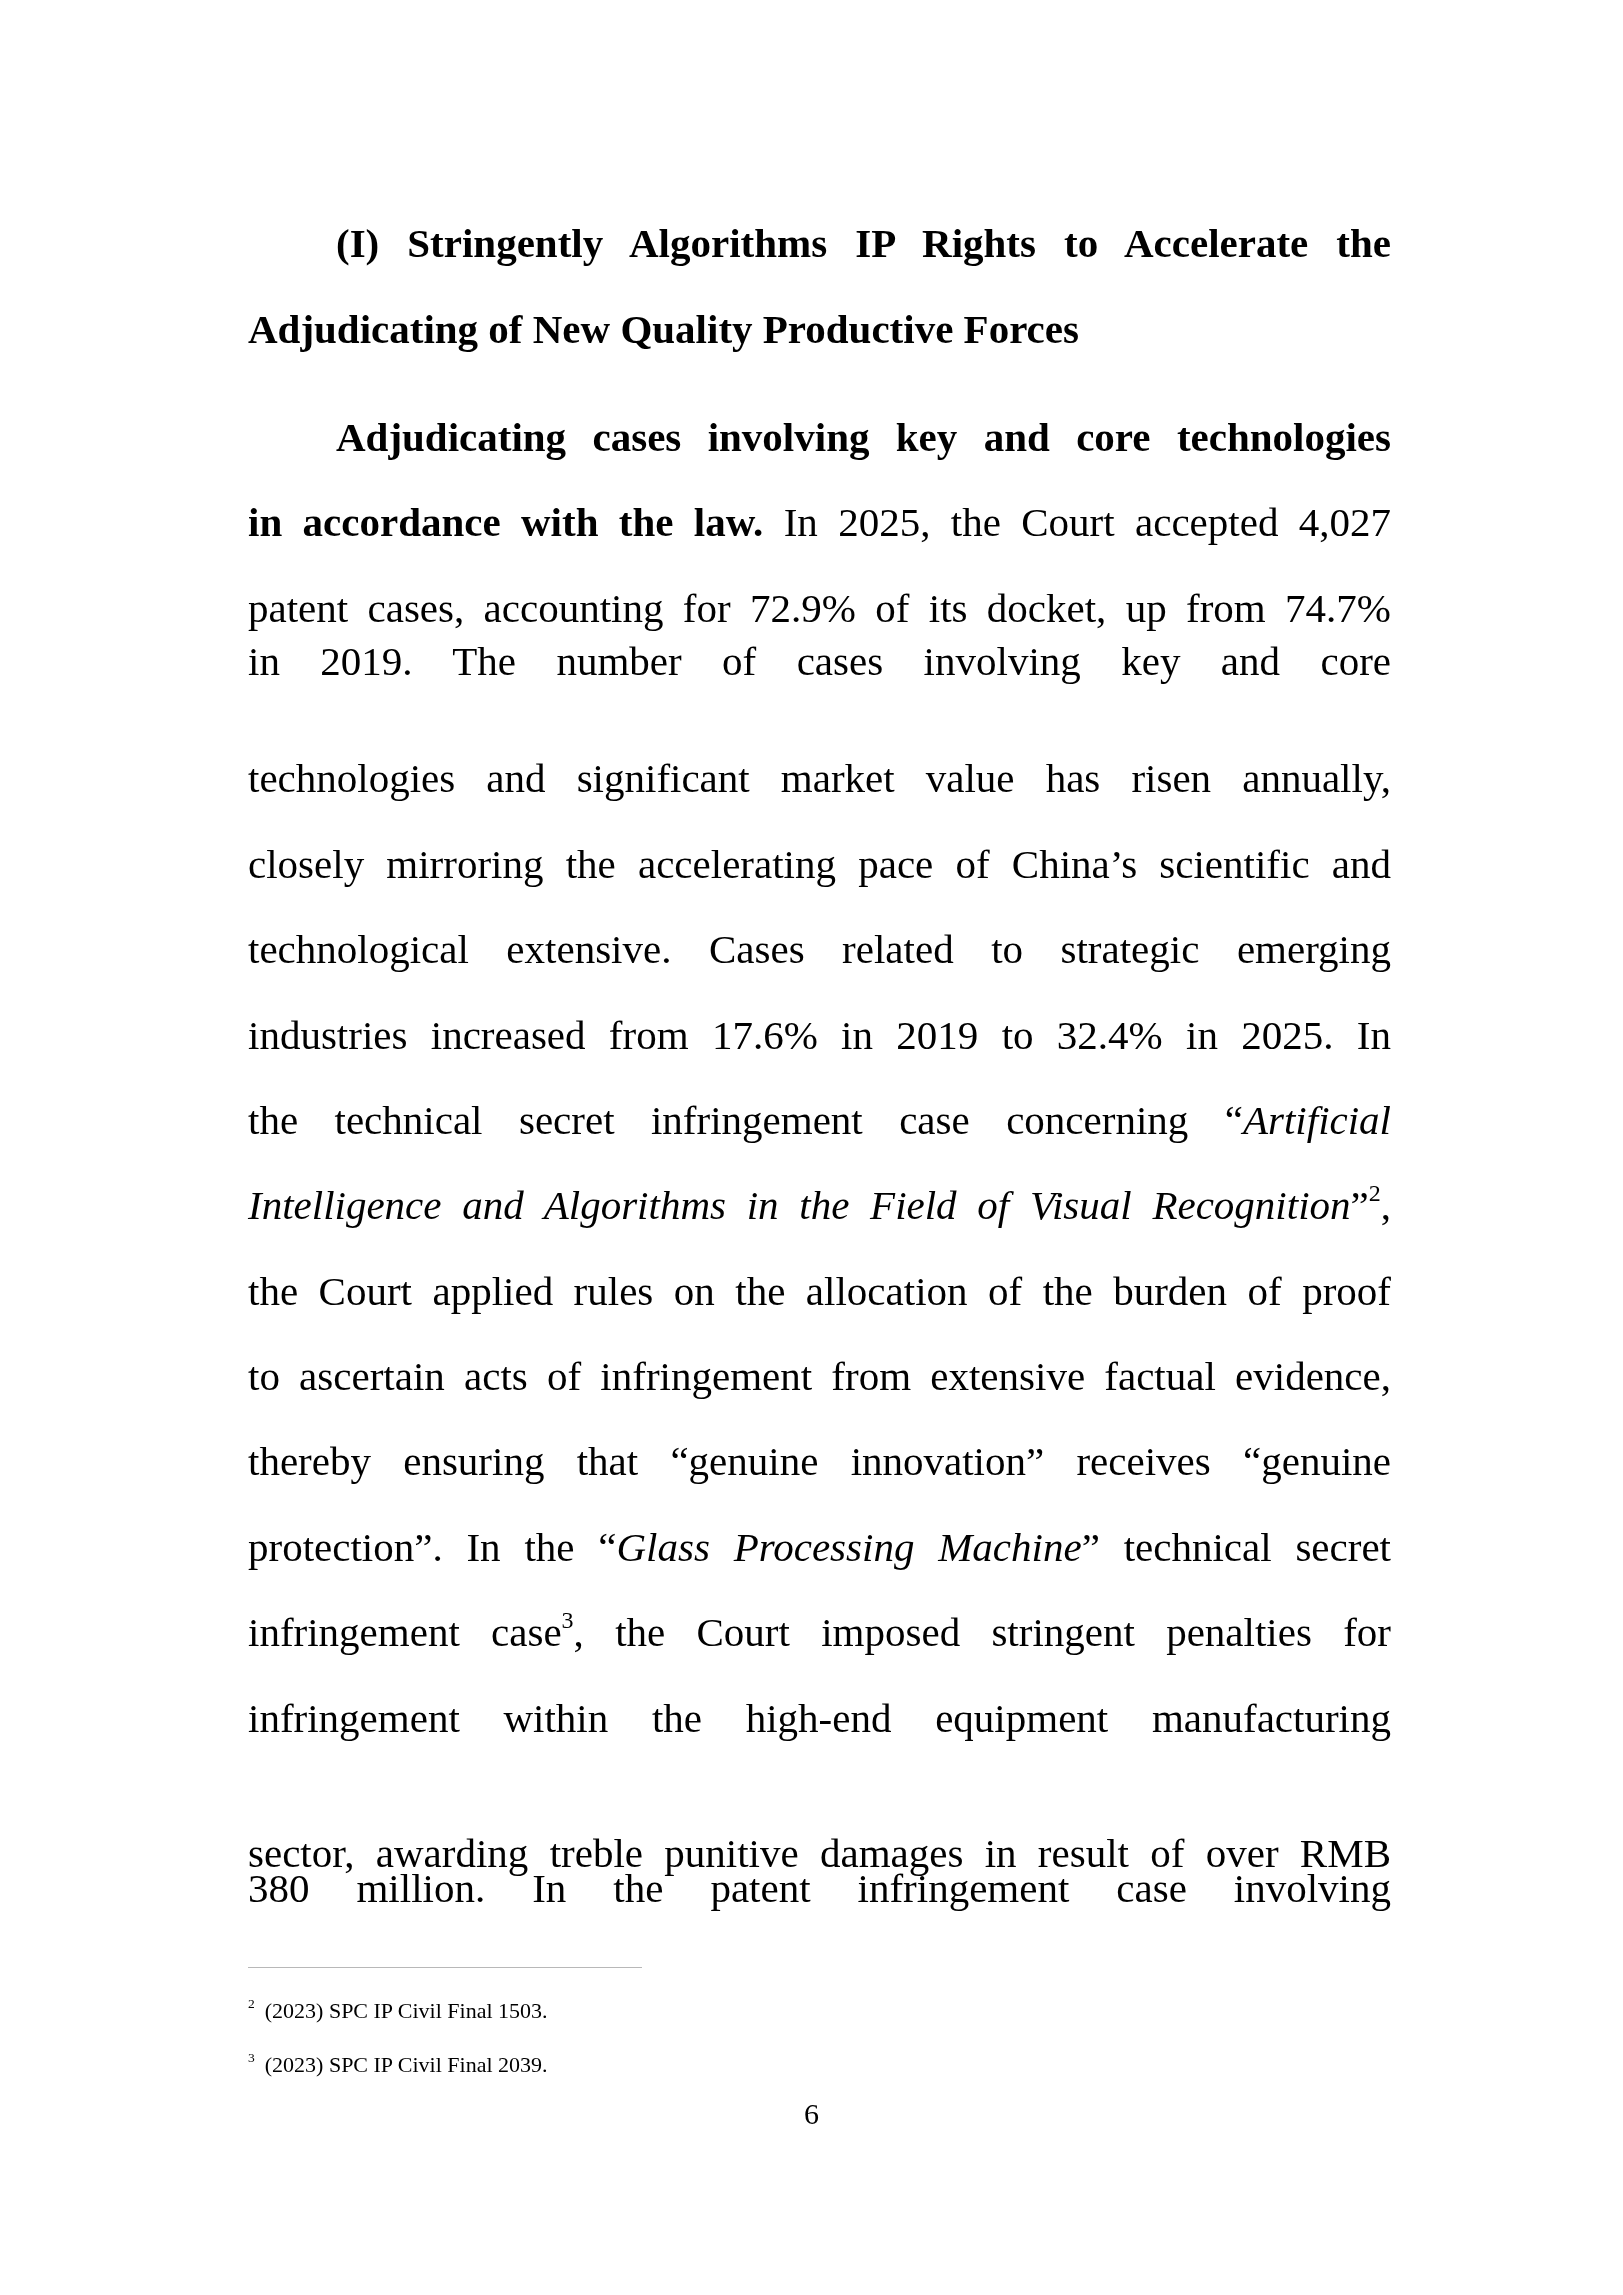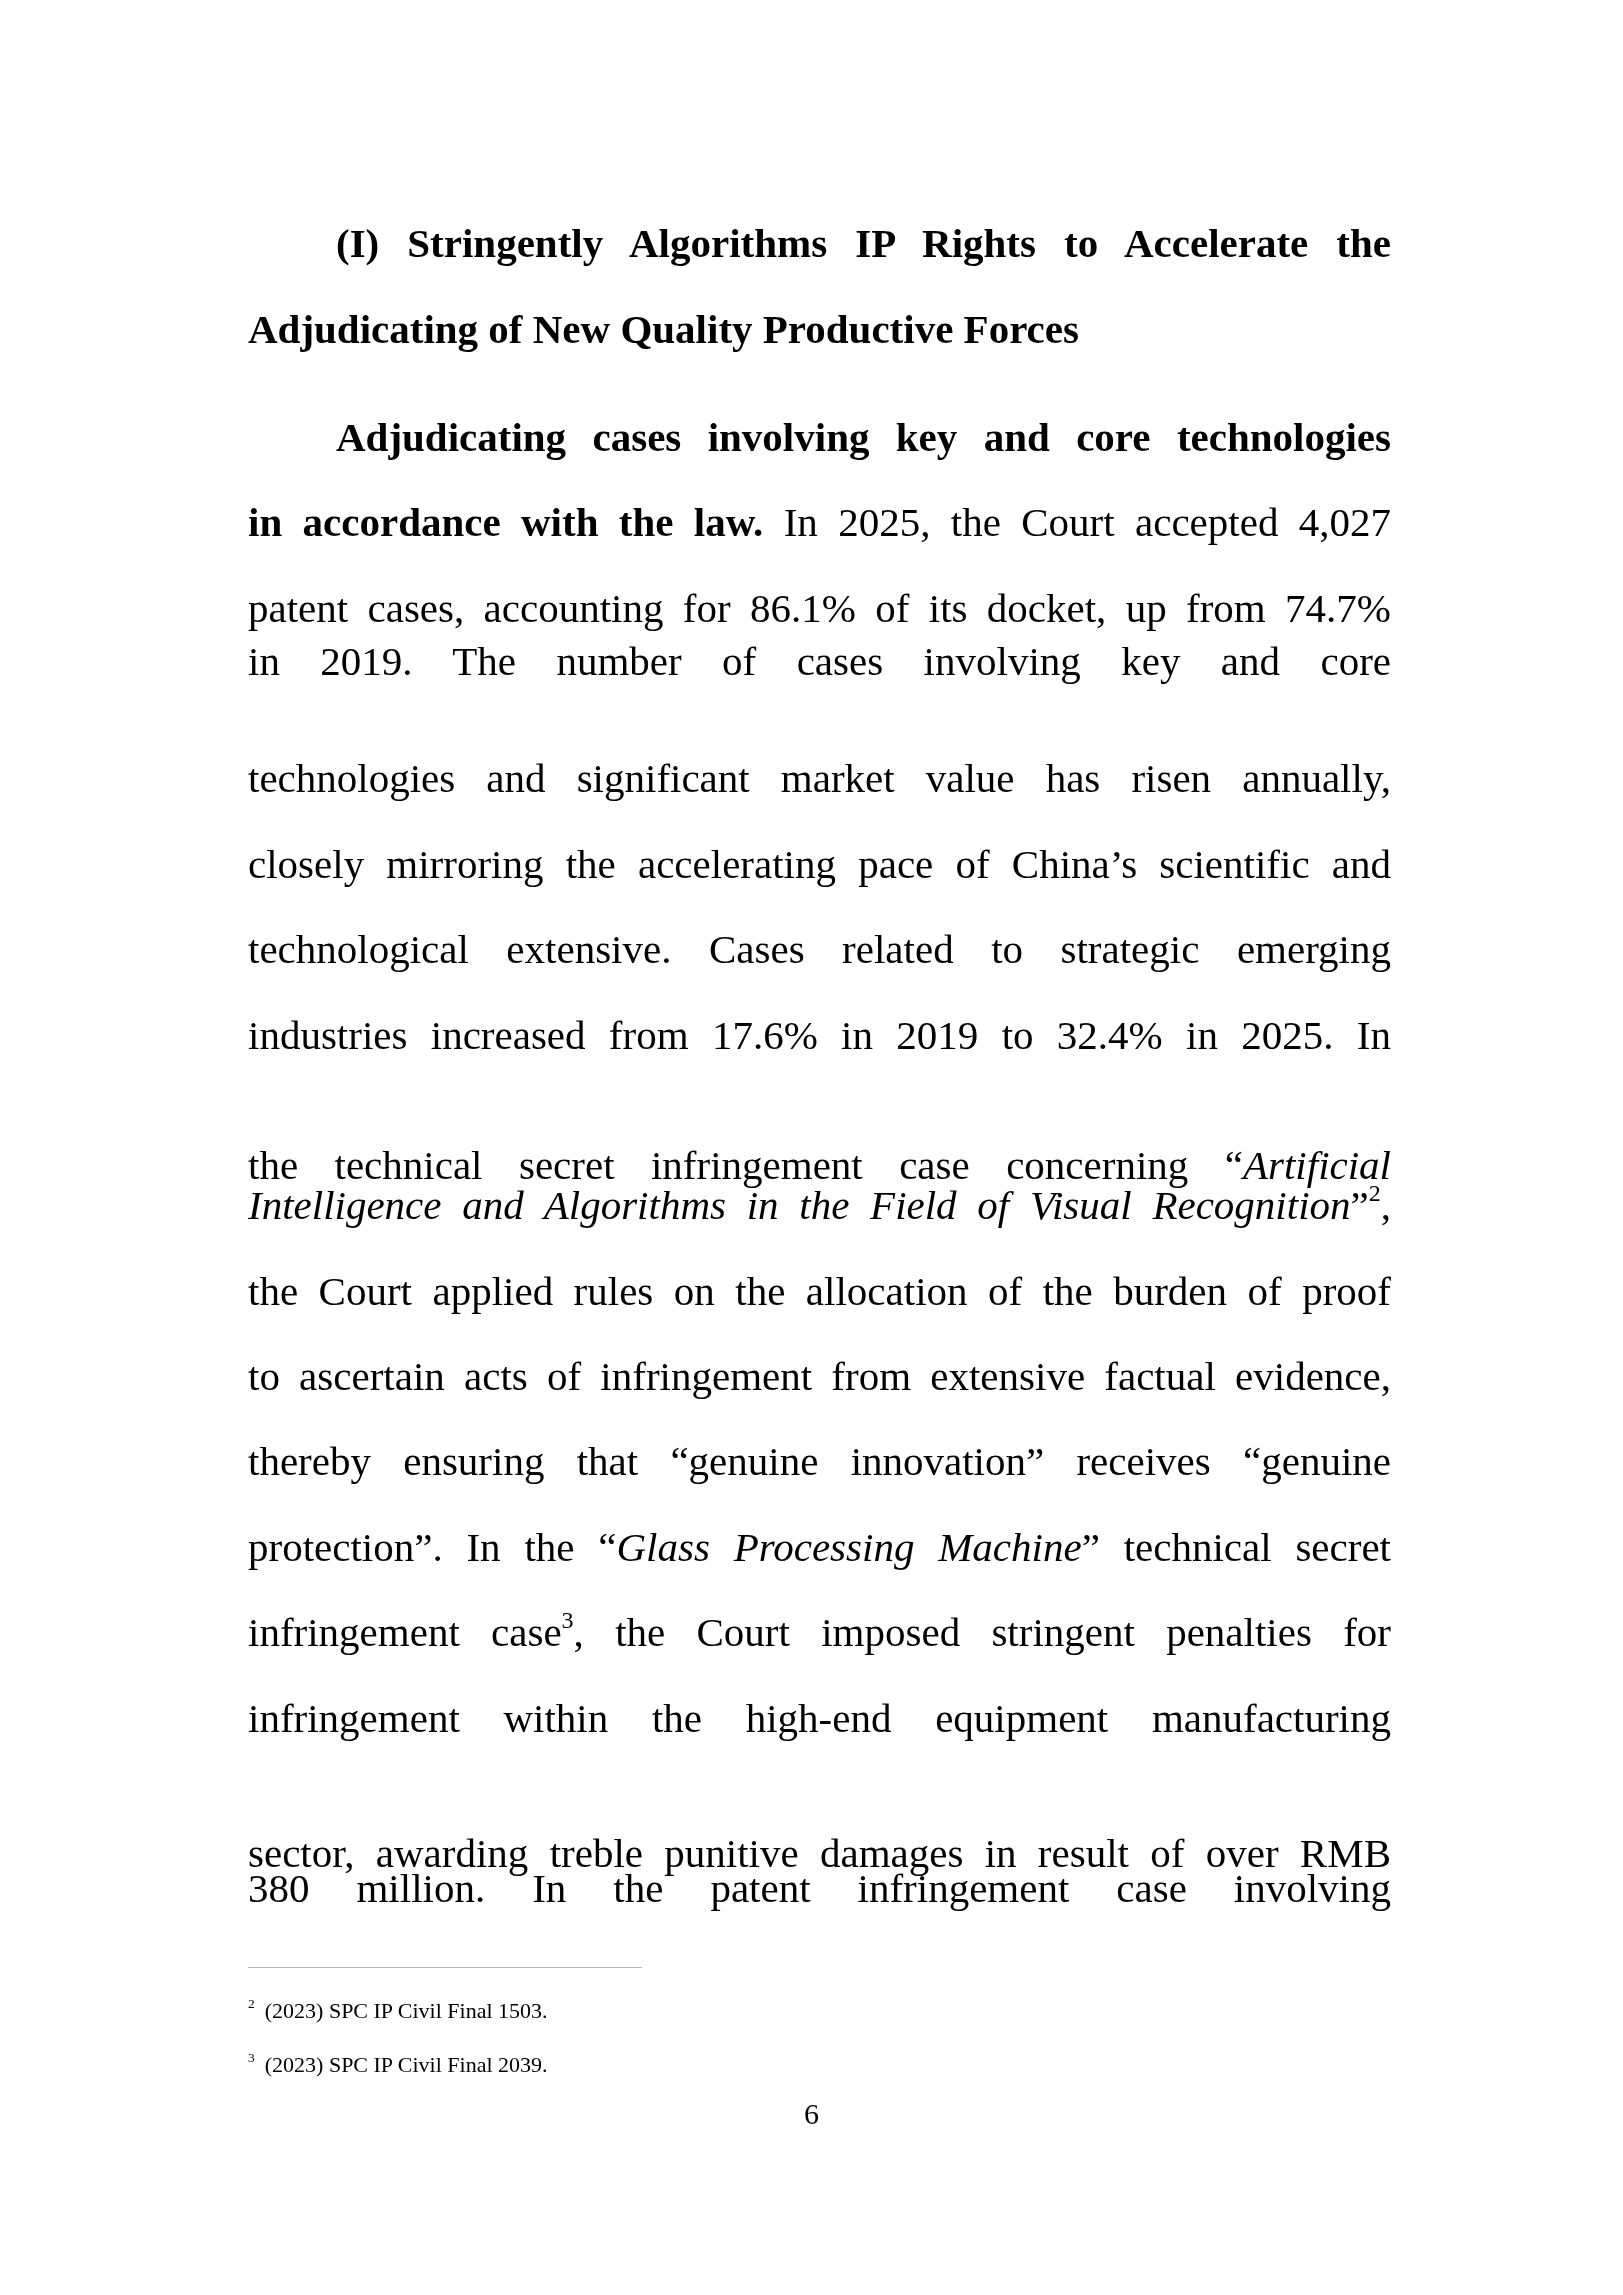--- a/index.html
+++ b/index.html
@@ -23,27 +23,27 @@
 <body>
 
 <div class="page">
   <div class="col">
 
     <div class="line indent" style="top:218px;font-weight:bold;">(I) Stringently Algorithms IP Rights to Accelerate the</div>
     <div class="line last" style="top:304px;font-weight:bold;">Adjudicating of New Quality Productive Forces</div>
 
     <div class="line indent" style="top:412px;font-weight:bold;">Adjudicating cases involving key and core technologies</div>
     <div class="line" style="top:497px;"><b>in accordance with the law.</b><span> In 2025, the Court accepted 4,027</span></div>
-    <div class="line" style="top:583px;">patent cases, accounting for 86.1% of its docket, up from 74.7%</div>
+    <div class="line" style="top:583px;">patent cases, accounting for 72.9% of its docket, up from 74.7%</div>
     <div class="line" style="top:628px;margin-top:8px;">in 2019. The number of cases involving key and core</div>
     <div class="line" style="top:753px;">technologies and significant market value has risen annually,</div>
     <div class="line" style="top:839px;">closely mirroring the accelerating pace of China’s scientific and</div>
     <div class="line" style="top:924px;">technological extensive. Cases related to strategic emerging</div>
     <div class="line" style="top:1010px;">industries increased from 17.6% in 2019 to 32.4% in 2025. In</div>
-    <div class="line" style="top:1140px;"><span>the technical secret infringement case concerning “</span><i>Artificial</i></div>
+    <div class="line" style="top:1095px;"><span>the technical secret infringement case concerning “</span><i>Artificial</i></div>
     <div class="line" style="top:1180px;"><i>Intelligence and Algorithms in the Field of Visual Recognition</i><span>”</span><sup>2</sup><span>,</span></div>
     <div class="line" style="top:1266px;">the Court applied rules on the allocation of the burden of proof</div>
     <div class="line" style="top:1351px;">to ascertain acts of infringement from extensive factual evidence,</div>
     <div class="line" style="top:1436px;">thereby ensuring that “genuine innovation” receives “genuine</div>
     <div class="line" style="top:1522px;"><span>protection”. In the “</span><i>Glass Processing Machine</i><span>” technical secret</span></div>
     <div class="line" style="top:1607px;"><span>infringement case</span><sup>3</sup><span>, the Court imposed stringent penalties for</span></div>
     <div class="line" style="top:1693px;">infringement within the high-end equipment manufacturing</div>
     <div class="line" style="top:1828px;">sector, awarding treble punitive damages in result of over RMB</div>
     <div class="line" style="top:1863px;">380 million. In the patent infringement case involving</div>
   </div>

